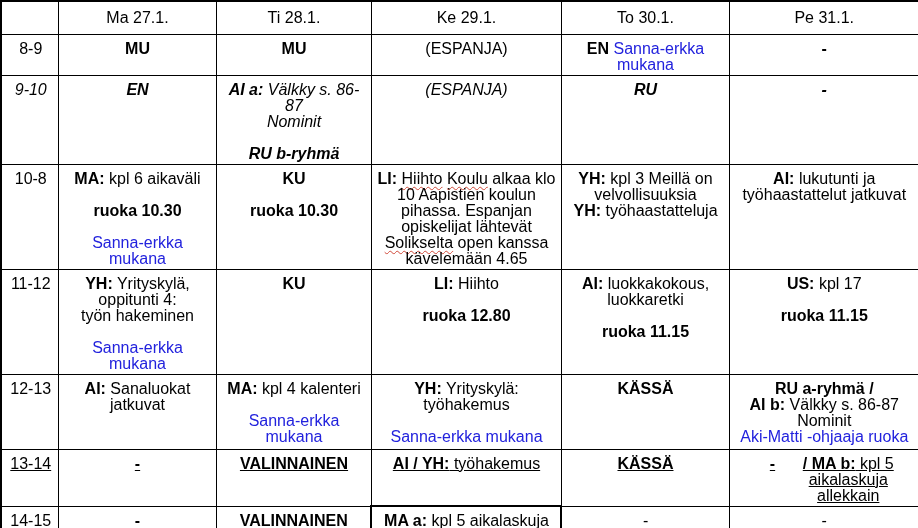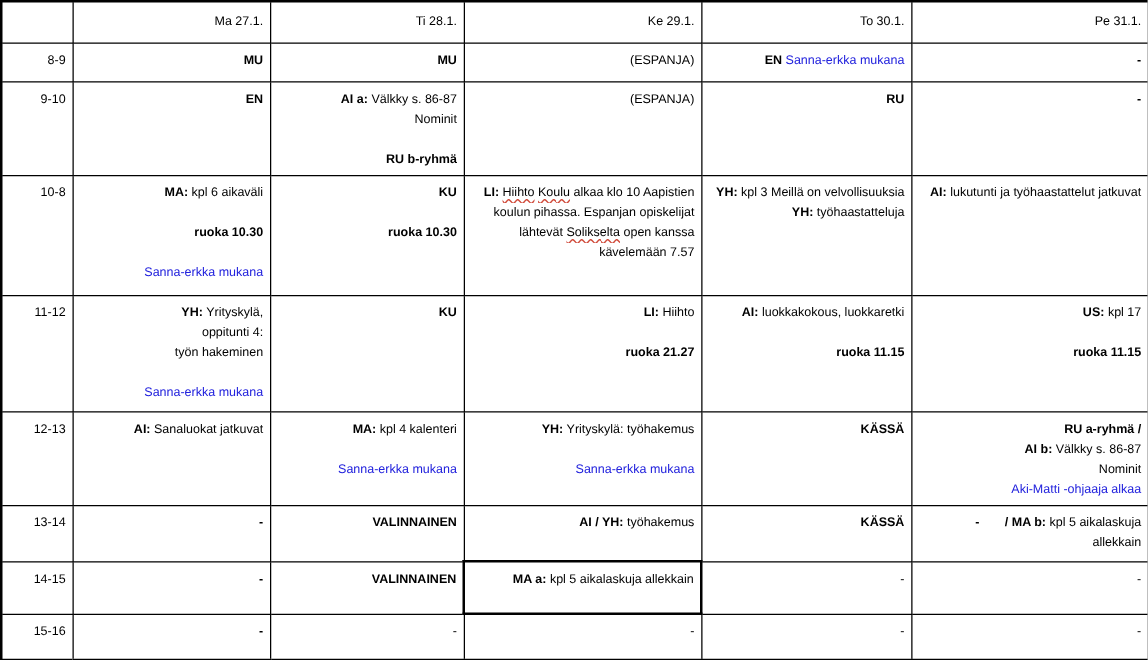--- a/index.html
+++ b/index.html
@@ -16,25 +16,25 @@
     height: 528px;
     border-collapse: collapse;
     table-layout: fixed;
     border: 2px solid #000;
     background: #fff;
   }
   th, td {
     border: 1.4px solid #000;
     vertical-align: top;
     padding: 6px 5px 2px 6px;
-    font-size: 10px;
+    font-size: 16px;
     line-height: 16px;
     color: #000;
     font-weight: 400;
-    text-align: right;
+    text-align: center;
     overflow: hidden;
   }
   th { padding-top: 8px; }
   td.time, th.timecol { padding-left: 7px; }
   td.thick { border: 2.5px solid #000; margin-top: 40px; }
   td.thick-bottom { border-bottom: 3px solid #000; }
   .para { min-height: 16px; }
   span.b { font-weight: 700; }
   span.l { color: var(--link-blue, #2222dd); }
   span.w {
@@ -87,21 +87,21 @@
         <td>
           <div class="para"><span>(ESPANJA)</span></div>
         </td>
         <td>
           <div class="para"><span class="b">EN </span><span class="l">Sanna-erkka mukana</span></div>
         </td>
         <td>
           <div class="para"><span class="b">-</span></div>
         </td>
       </tr>
-      <tr style="height: 75px;">
+      <tr style="height: 75px; font-style: italic;">
         <td class="time">9-10</td>
         <td>
           <div class="para"><span class="b">EN</span></div>
         </td>
         <td>
           <div class="para"><span class="b">AI a:</span><span> Välkky s. 86-87</span></div>
           <div class="para"><span>Nominit</span></div>
           <div class="para">&nbsp;</div>
           <div class="para"><span class="b">RU b-ryhmä</span></div>
         </td>
@@ -123,21 +123,21 @@
           <div class="para"><span class="b">ruoka 10.30</span></div>
           <div class="para">&nbsp;</div>
           <div class="para"><span class="l">Sanna-erkka mukana</span></div>
         </td>
         <td>
           <div class="para"><span class="b">KU</span></div>
           <div class="para">&nbsp;</div>
           <div class="para"><span class="b">ruoka 10.30</span></div>
         </td>
         <td>
-          <div class="para"><span class="b">LI:</span><span> </span><span class="w">Hiihto</span><span> </span><span class="w">Koulu</span><span> alkaa klo 10 Aapistien koulun pihassa. Espanjan opiskelijat lähtevät </span><span class="w">Solikselta</span><span> open kanssa kävelemään 7.57</span></div>
+          <div class="para"><span class="b">LI:</span><span> </span><span class="w">Hiihto</span><span> </span><span class="w">Koulu</span><span> alkaa klo 10 Aapistien koulun pihassa. Espanjan opiskelijat lähtevät </span><span class="w">Solikselta</span><span> open kanssa kävelemään 4.65</span></div>
         </td>
         <td>
           <div class="para"><span class="b">YH:</span><span> kpl 3 Meillä on velvollisuuksia</span></div>
           <div class="para"><span class="b">YH:</span><span> työhaastatteluja</span></div>
         </td>
         <td>
           <div class="para"><span class="b">AI:</span><span> lukutunti ja työhaastattelut jatkuvat</span></div>
         </td>
       </tr>
       <tr style="height: 93px;">
@@ -148,21 +148,21 @@
           <div class="para"><span>työn hakeminen</span></div>
           <div class="para">&nbsp;</div>
           <div class="para"><span class="l">Sanna-erkka mukana</span></div>
         </td>
         <td>
           <div class="para"><span class="b">KU</span></div>
         </td>
         <td>
           <div class="para"><span class="b">LI:</span><span> Hiihto</span></div>
           <div class="para">&nbsp;</div>
-          <div class="para"><span class="b">ruoka 21.27</span></div>
+          <div class="para"><span class="b">ruoka 12.80</span></div>
         </td>
         <td>
           <div class="para"><span class="b">AI:</span><span> luokkakokous, luokkaretki</span></div>
           <div class="para">&nbsp;</div>
           <div class="para"><span class="b">ruoka 11.15</span></div>
         </td>
         <td>
           <div class="para"><span class="b">US:</span><span> kpl 17</span></div>
           <div class="para">&nbsp;</div>
           <div class="para"><span class="b">ruoka 11.15</span></div>
@@ -183,24 +183,24 @@
           <div class="para">&nbsp;</div>
           <div class="para"><span class="l">Sanna-erkka mukana</span></div>
         </td>
         <td>
           <div class="para"><span class="b">KÄSSÄ</span></div>
         </td>
         <td>
           <div class="para"><span class="b">RU a-ryhmä /</span></div>
           <div class="para"><span class="b">AI b:</span><span> Välkky s. 86-87</span></div>
           <div class="para"><span>Nominit</span></div>
-          <div class="para"><span class="l">Aki-Matti -ohjaaja alkaa</span></div>
-        </td>
-      </tr>
-      <tr style="height: 45px;">
+          <div class="para"><span class="l">Aki-Matti -ohjaaja ruoka</span></div>
+        </td>
+      </tr>
+      <tr style="height: 45px; text-decoration: underline;">
         <td class="time">13-14</td>
         <td>
           <div class="para"><span class="b">-</span></div>
         </td>
         <td>
           <div class="para"><span class="b">VALINNAINEN</span></div>
         </td>
         <td>
           <div class="para"><span class="b">AI / YH:</span><span> työhakemus</span></div>
         </td>

